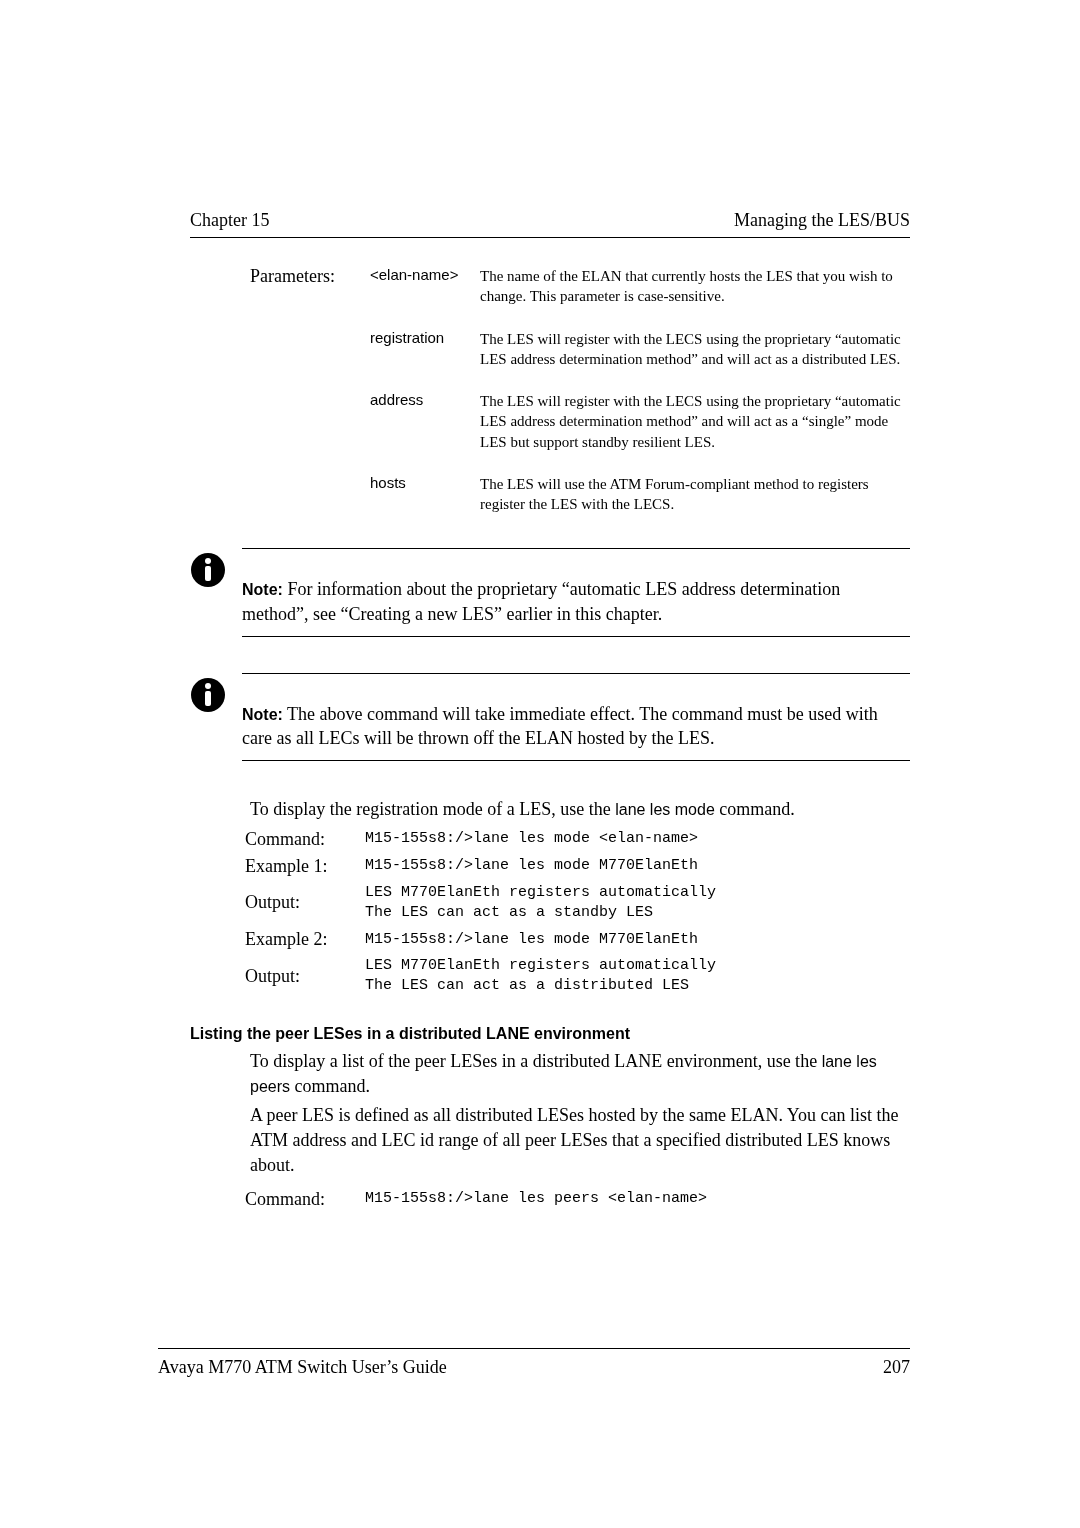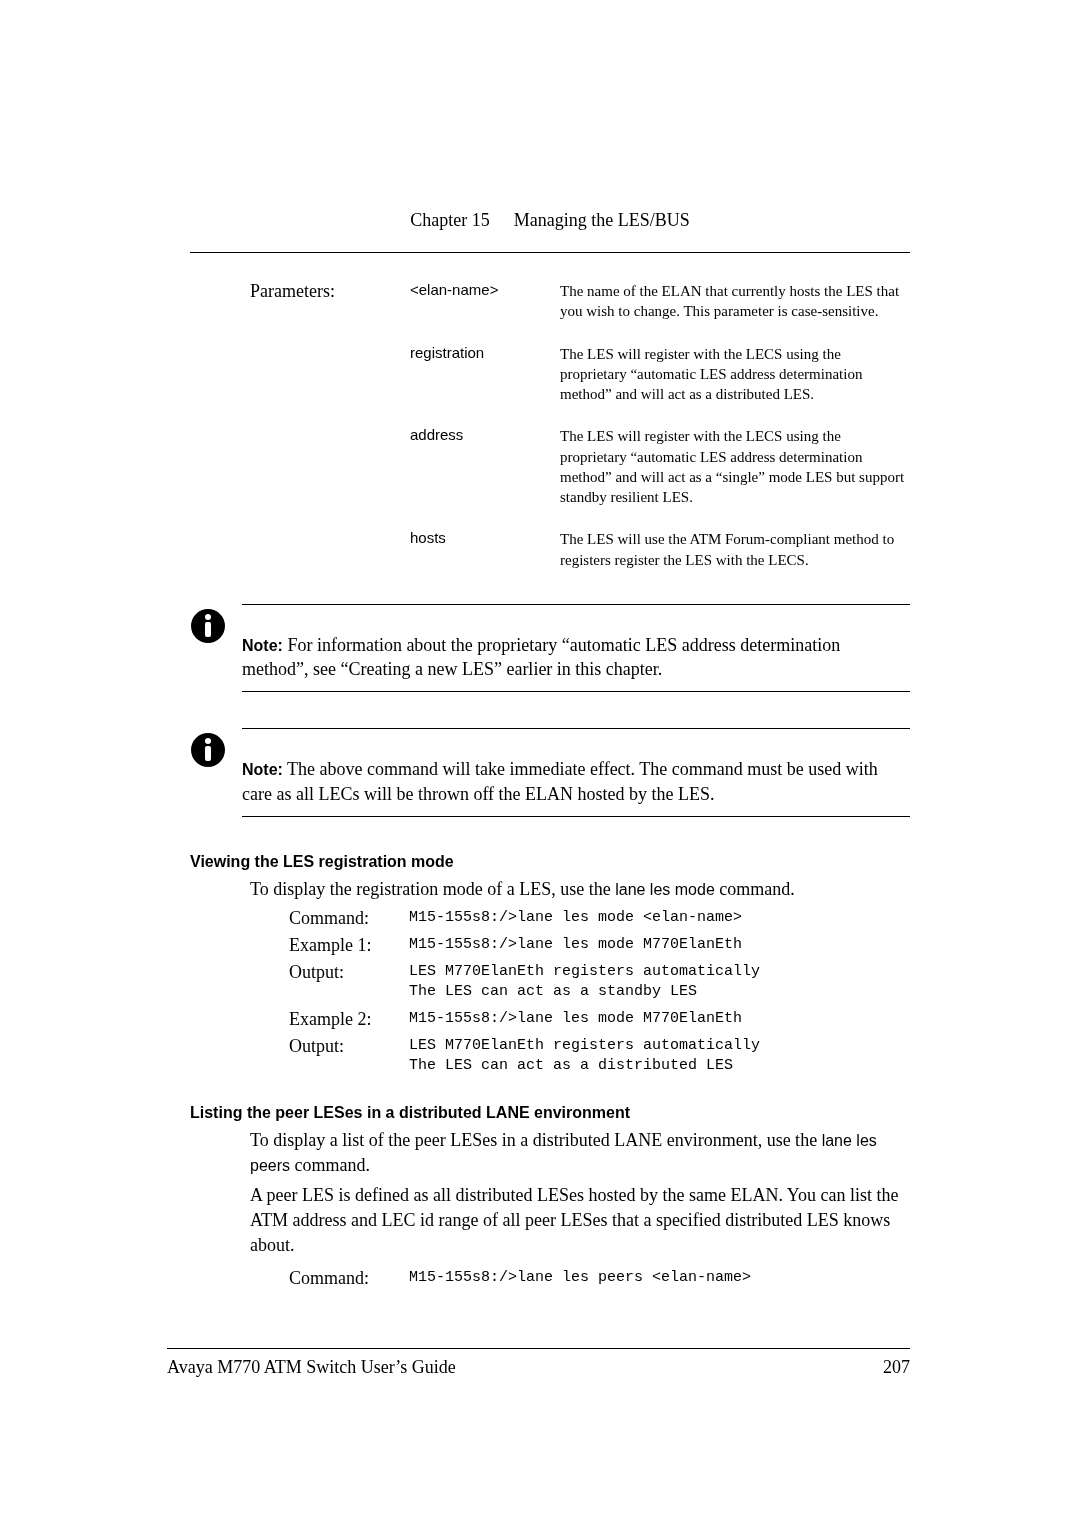--- a/index.html
+++ b/index.html
@@ -10,31 +10,30 @@
     color: #000;
     width: 1080px;
     height: 1528px;
     position: relative;
   }
   .page {
     padding: 210px 170px 0 190px;
   }
   .header-line {
     display: flex;
-    justify-content: center;
+    justify-content: space-between;
     gap: 24px;
     font-size: 18px;
-    padding-bottom: 21px;
+    padding-bottom: 6px;
     border-bottom: 1px solid #000;
     margin-bottom: 28px;
   }
   .param-row {
     display: flex;
     margin: 0 0 22px 60px;
-    gap: 40px;
   }
   .param-label {
     width: 120px;
     font-size: 18px;
   }
   .param-key {
     width: 110px;
     font-family: Arial, Helvetica, sans-serif;
     font-size: 15px;
   }
@@ -87,37 +86,38 @@
     font-size: 18px;
     line-height: 1.4;
     margin-bottom: 4px;
   }
   .body-text .sans {
     font-family: Arial, Helvetica, sans-serif;
     font-size: 16px;
   }
   .cmd-row {
     display: flex;
-    margin-left: 99px;
+    margin-left: 55px;
     margin-top: 6px;
+    align-items: center;
   }
   .cmd-label {
     width: 120px;
     font-size: 18px;
   }
   .cmd-val {
     flex: 1;
     font-family: Liberation Mono, monospace;
     font-size: 15px;
     line-height: 1.35;
   }
   .footer {
     position: absolute;
     bottom: 150px;
-    left: 167px;
+    left: 158px;
     right: 170px;
     border-top: 1px solid #000;
     padding-top: 8px;
     display: flex;
     justify-content: space-between;
     font-size: 18px;
   }
 </style>
 </head>
 <body>
@@ -177,21 +177,20 @@
     <div class="note-text-wrap">
       <div class="note-rule"></div>
       <div class="note-text">
         <b>Note:</b>
         <span>The above command will take immediate effect. The command must be used with care as all LECs will be thrown off the ELAN hosted by the LES.</span>
       </div>
       <div class="note-rule-bottom"></div>
     </div>
   </div>
 
-  <div class="section-heading">Viewing the LES registration mode</div>
   <div class="body-text">
     <span>To display the registration mode of a LES, use the </span><span class="sans">lane les mode</span><span> command.</span>
   </div>
 
   <div class="cmd-row">
     <div class="cmd-label">Command:</div>
     <div class="cmd-val">M15-155s8:/&gt;lane les mode &lt;elan-name&gt;</div>
   </div>
   <div class="cmd-row">
     <div class="cmd-label">Example 1:</div>

